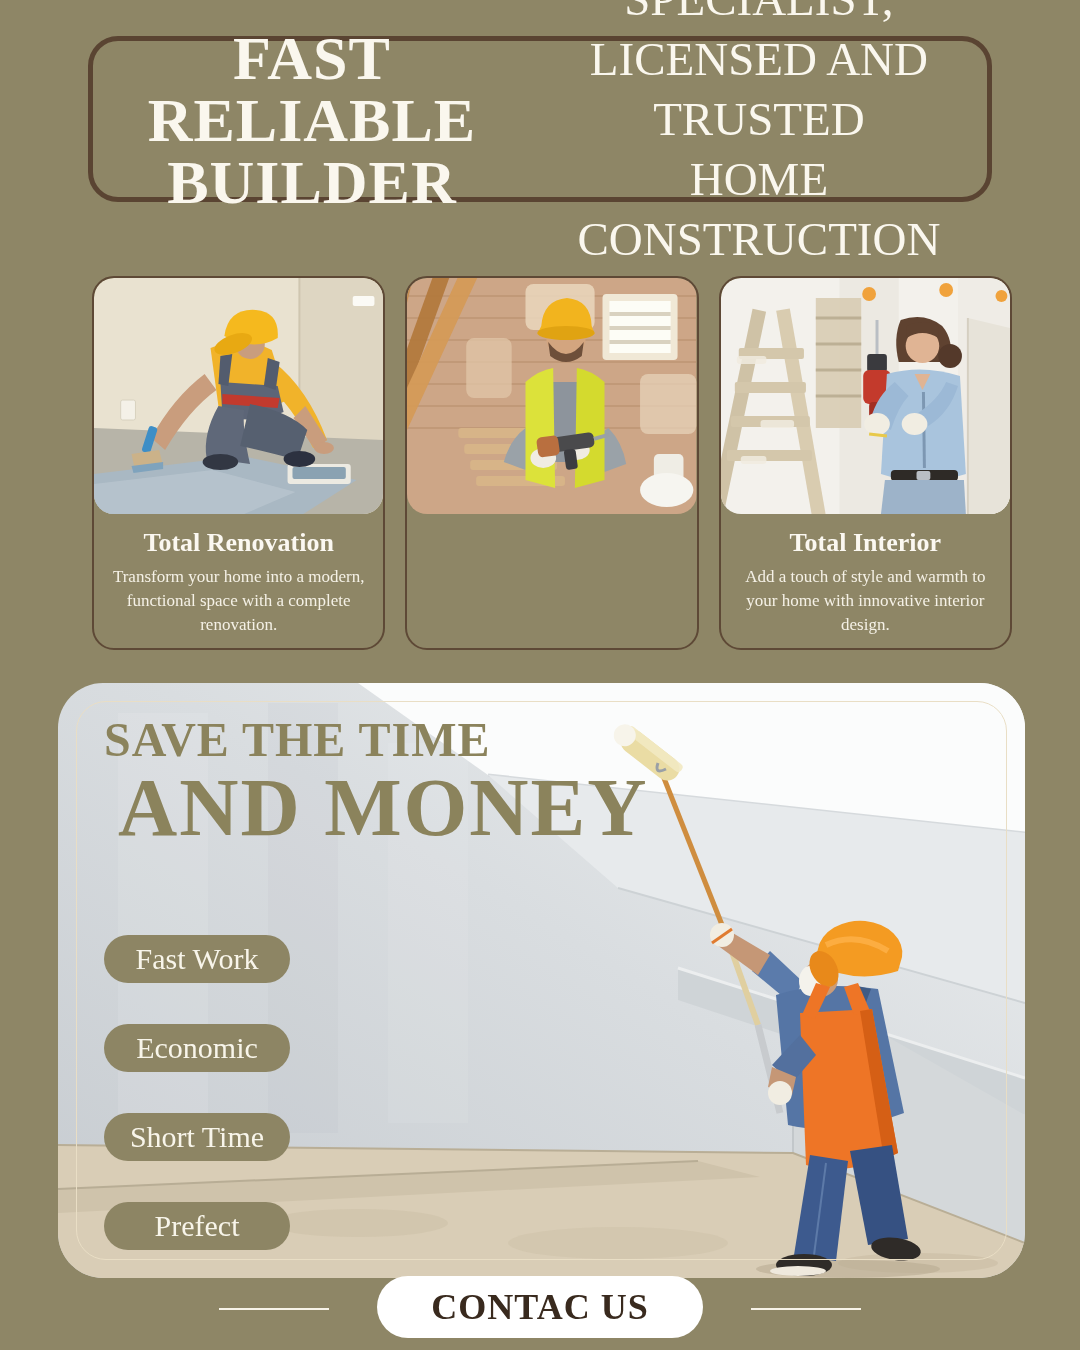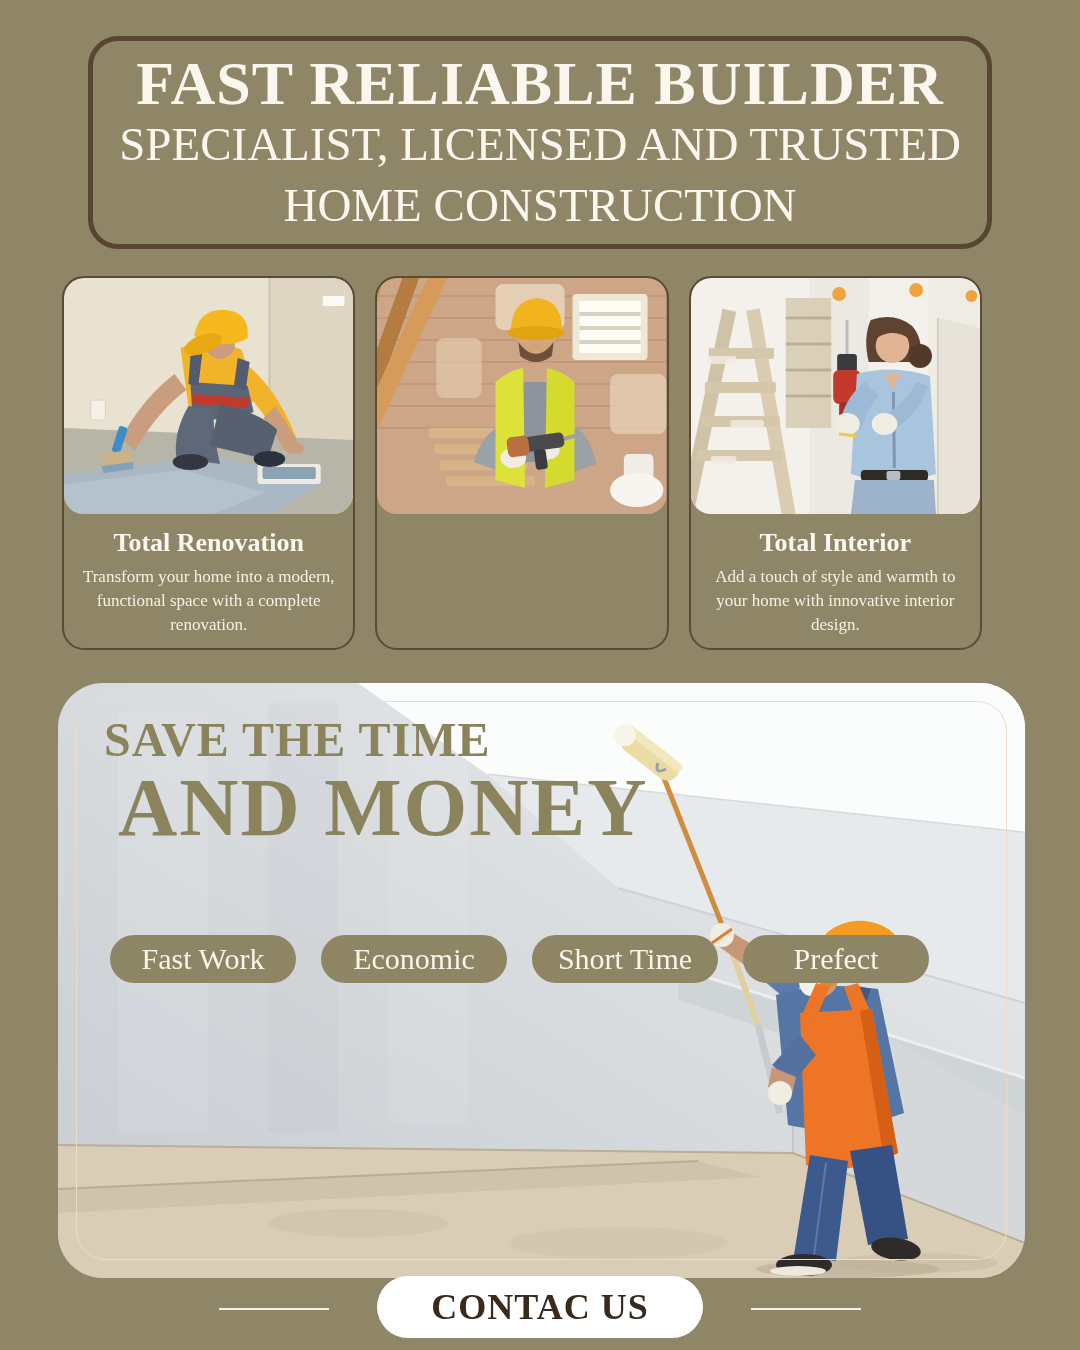--- a/index.html
+++ b/index.html
@@ -1,42 +1,42 @@
 <!DOCTYPE html>
 <html><head>
 <meta charset="utf-8">
 <style>
   html,body{margin:0;padding:0;}
   body{width:1080px;height:1350px;font-family:"Liberation Serif","DejaVu Serif",serif;}
   .poster{position:relative;width:1080px;height:1350px;background:#8e8666;overflow:hidden;}
 
   
-  .header-box{position:absolute;left:88px;top:36px;width:904px;height:213px;
+  .header-box{position:absolute;left:88px;top:36px;width:904px;height:166px;
     border:5px solid #5a4432;border-radius:30px;box-sizing:border-box;
-    display:flex;flex-direction:column;align-items:center;justify-content:center;text-align:center;}
+    display:flex;flex-direction:row;align-items:center;justify-content:center;text-align:center;}
   .header-title{color:#faf7ee;font-size:62px;font-weight:bold;letter-spacing:1px;line-height:1.0;margin-top:2px;}
   .header-sub{color:#faf7ee;font-size:47px;font-weight:normal;line-height:1.28;}
 
   
-  .cards{position:absolute;left:62px;top:276px;width:920px;display:flex;gap:20px;align-items:center;}
+  .cards{position:absolute;left:92px;top:276px;width:920px;display:flex;gap:20px;align-items:center;}
   .card{flex:1;border:2px solid #5e4936;border-radius:22px;box-sizing:border-box;
     background:#8e8666;height:374px;overflow:hidden;}
   .card-photo{display:block;width:100%;height:236px;border-radius:20px;overflow:hidden;}
   .card-photo svg{display:block;width:100%;height:100%;}
   .card-title{margin-top:14px;text-align:center;color:#fbf8f1;font-size:26px;font-weight:bold;}
   .card-desc{margin:7px 12px 0;text-align:center;color:#f5f1e6;font-size:17px;line-height:1.42;}
 
   
   .promo{position:absolute;left:58px;top:683px;width:967px;height:595px;border-radius:45px;overflow:hidden;}
   .promo-scene{position:absolute;inset:0;width:100%;height:100%;}
   .inner-frame{position:absolute;inset:18px;border:1.5px solid #e9dec5;border-radius:30px;pointer-events:none;}
   .headline{position:absolute;left:46px;top:32px;color:#8b835c;}
   .headline-1{font-size:48px;font-weight:bold;letter-spacing:1px;line-height:1.05;}
   .headline-2{font-size:82px;font-weight:bold;letter-spacing:2px;line-height:1.0;margin-left:14px;margin-top:2px;}
-  .pills{position:absolute;left:52px;top:252px;display:flex;flex-direction:row;gap:25px;}
+  .pills{position:absolute;left:46px;top:252px;display:flex;flex-direction:column;gap:41px;}
   .pill{width:186px;height:48px;border-radius:26px;background:#8d8564;color:#f8f5ea;
     display:flex;align-items:center;justify-content:center;font-size:30px;}
 
   
   .contact-btn{position:absolute;left:50%;top:1228px;transform:translateX(-50%);
     width:326px;height:62px;background:#ffffff;border-radius:34px;border:none;
     display:flex;align-items:center;justify-content:center;
     font-family:inherit;font-size:36px;font-weight:bold;color:#392a1e;letter-spacing:1px;z-index:6;cursor:pointer;margin-top:48px;}
   .footer{position:absolute;left:0;top:1296px;width:100%;display:flex;align-items:center;justify-content:center;gap:68px;}
   .footer-line{width:110px;height:2px;background:#f7f3e8;}

